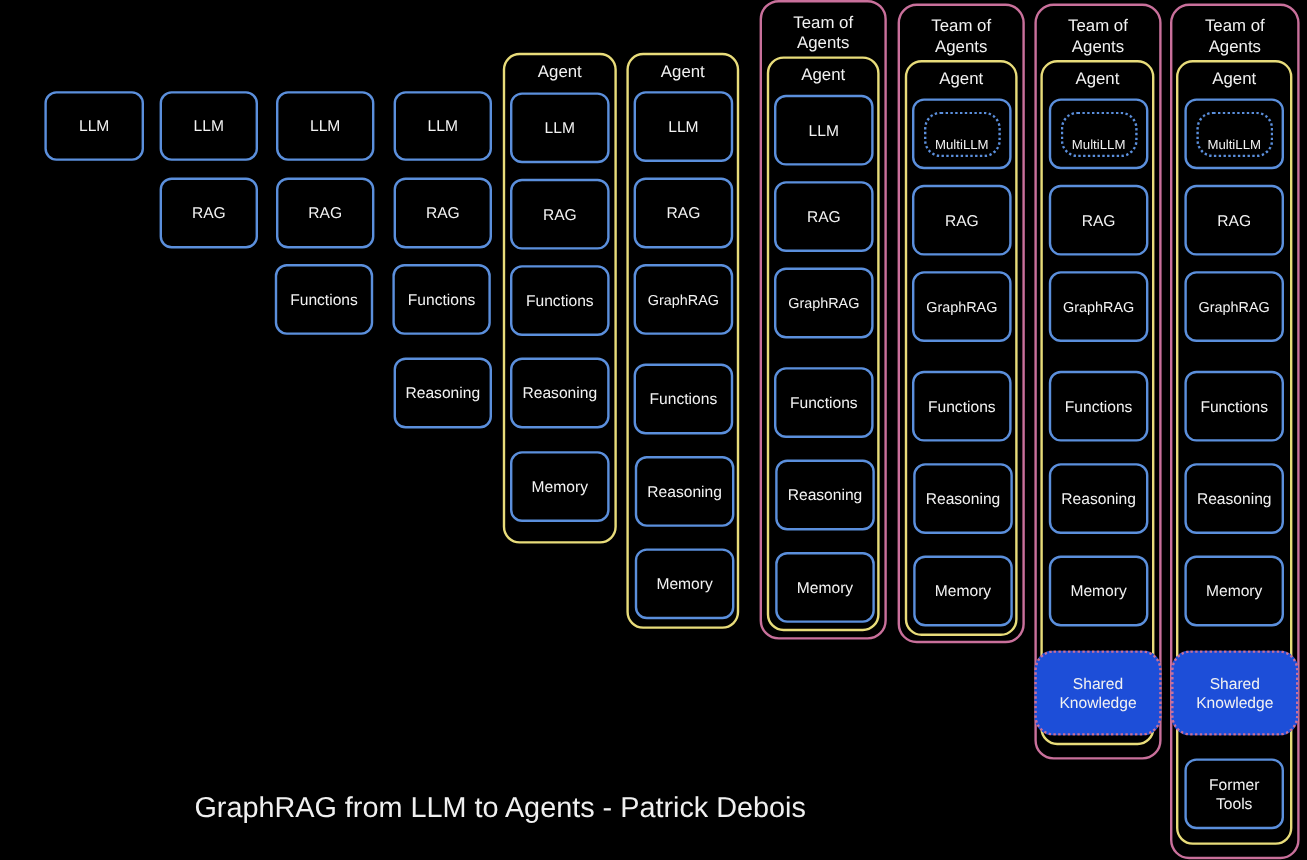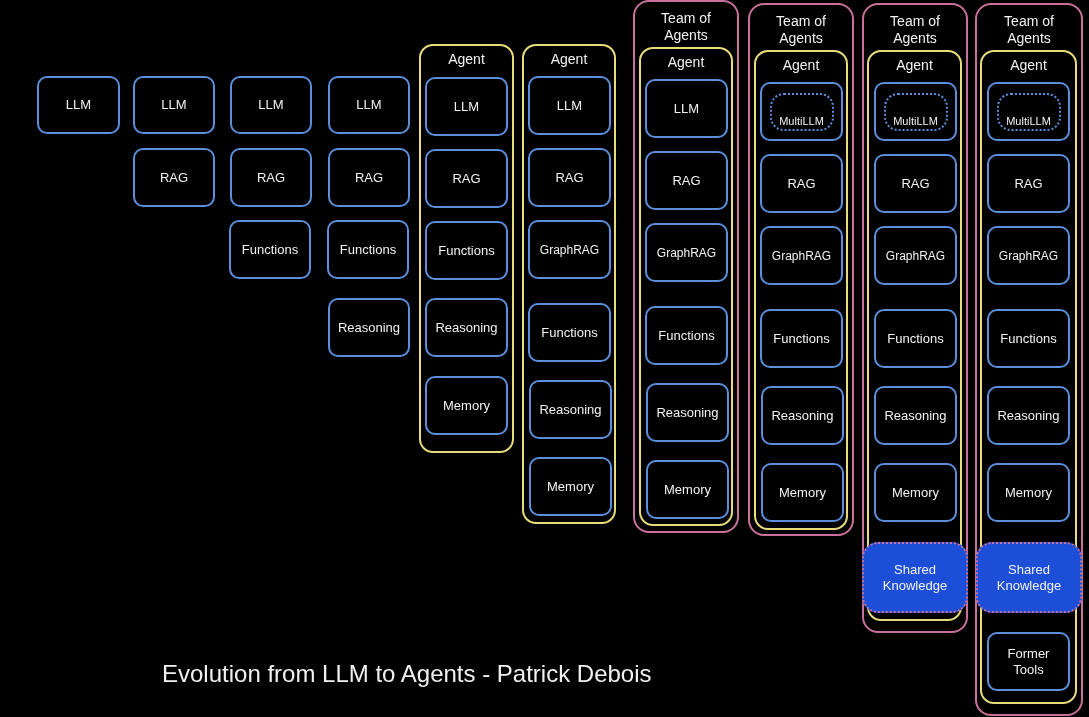--- a/index.html
+++ b/index.html
@@ -219,13 +219,13 @@
       <div>Knowledge</div>
     </div>
 </div>
 <div class="box" style="left:987px;top:632px;width:83px;height:59px;">
   <div>
       <div>Former</div>
       <div>Tools</div>
     </div>
 </div>
 
-<div class="title">Evolution from LLM to Agents - Patrick Debois</div>
+<div class="title">GraphRAG from LLM to Agents - Patrick Debois</div>
 
 </body></html>

